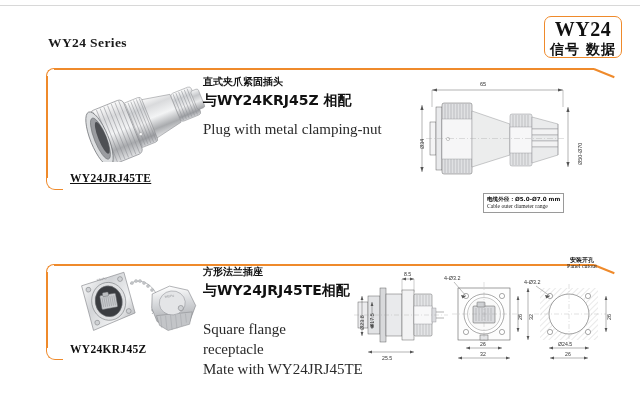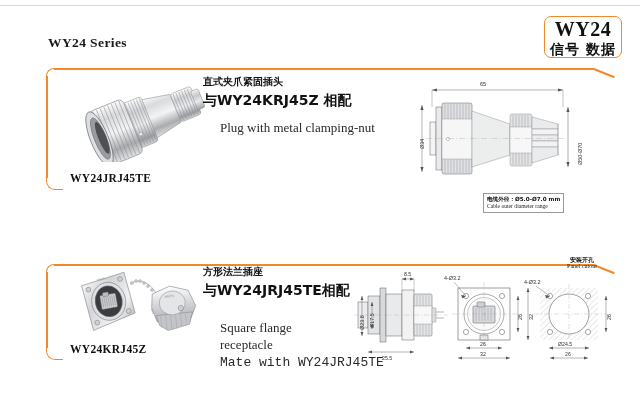--- a/index.html
+++ b/index.html
@@ -76,21 +76,21 @@
     font-family:Liberation Serif, serif;
     font-size:10px;font-weight:bold;color:#111;line-height:1.45;
     white-space:nowrap;
   }
   .desc .cn2{
     font-family:"DejaVu Sans",sans-serif;
     font-size:14px;font-weight:bold;color:#111;line-height:1.5;white-space:nowrap;
   }
   .desc .en{
     font-family:"Liberation Serif",serif;
-    font-size:13px;color:#2a2a2a;line-height:1.35;margin-top:8px;white-space:nowrap;margin-left:17px;
+    font-size:15px;color:#2a2a2a;line-height:1.35;margin-top:8px;white-space:nowrap;
   }
 
   
   .partno{
     position:absolute;
     font-size:11.5px;font-weight:bold;letter-spacing:.3px;color:#111;white-space:nowrap;
   }
 
   
   .drawing{position:absolute;}
@@ -217,21 +217,21 @@
         </g>
       </svg>
     </div>
 
     <div class="desc" style="left:203px;top:13px;">
       <div class="cn">直式夹爪紧固插头</div>
       <div class="cn2">与WY24KRJ45Z 相配</div>
       <div class="en">Plug with metal clamping-nut</div>
     </div>
 
-    <div class="partno" style="left:70px;top:110px;">WY24JRJ45TE</div>
+    <div class="partno" style="left:70px;top:110px;text-decoration:underline;">WY24JRJ45TE</div>
 
     <div class="drawing" style="left:408px;top:5px;width:228px;height:132px;">
       <svg width="228" height="132" viewBox="0 0 228 132">
         <g stroke="#555" fill="none" stroke-width=".45">
 
           <line x1="24" y1="23" x2="155" y2="23"></line>
           <path d="M24,23 l5,-1.6 l0,3.2 Z" fill="#555" stroke="none"></path>
           <path d="M155,23 l-5,-1.6 l0,3.2 Z" fill="#555" stroke="none"></path>
           <line x1="24" y1="23" x2="24" y2="40" stroke-width=".35"></line>
           <line x1="155" y1="23" x2="155" y2="40" stroke-width=".35"></line>
@@ -379,21 +379,21 @@
           <text x="94" y="27" font-family="Liberation Sans, sans-serif" font-size="3" fill="#8d8f93">WEIPU</text>
         </g>
       </svg>
     </div>
 
     <div class="desc" style="left:203px;top:7px;">
       <div class="cn">方形法兰插座</div>
       <div class="cn2">与WY24JRJ45TE相配</div>
       <div class="en" style="margin-top:18px;">Square flange</div>
       <div class="en" style="margin-top:0;">receptacle</div>
-      <div class="en" style="margin-top:0;font-family:Liberation Mono, monospace;">Mate with WY24JRJ45TE</div>
+      <div class="en" style="margin-top:0;">Mate with WY24JRJ45TE</div>
     </div>
 
     <div class="partno" style="left:70px;top:85px;">WY24KRJ45Z</div>
 
     <div class="drawing" style="left:352px;top:10px;width:98px;height:96px;">
       <svg width="98" height="96" viewBox="0 0 98 96">
         <g stroke="#555" fill="none" stroke-width=".45">
 
           <line x1="50" y1="11" x2="62" y2="11"></line>
           <path d="M50,11 l4,-1.4 l0,2.8 Z" fill="#555" stroke="none"></path>

